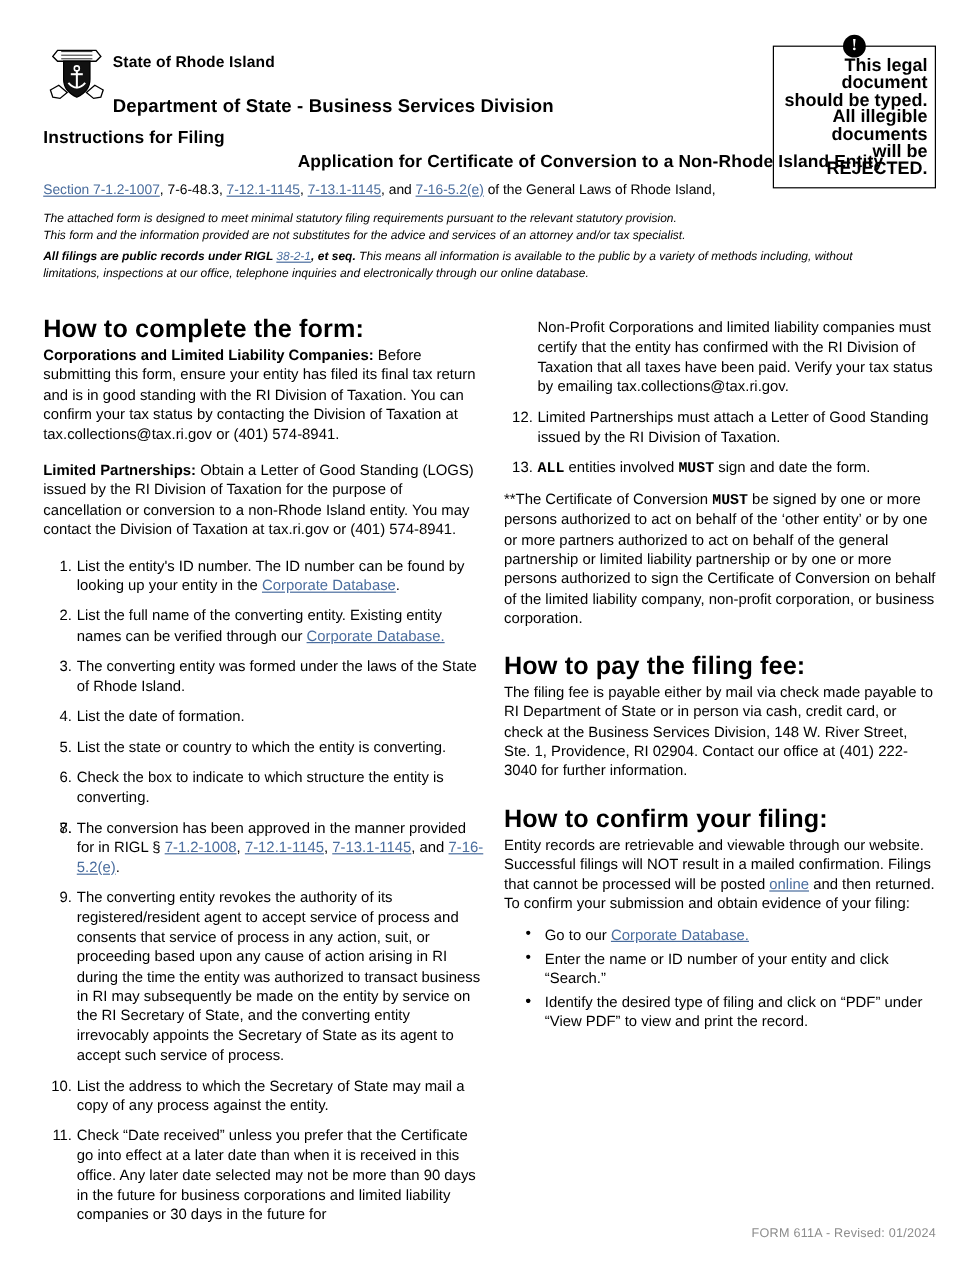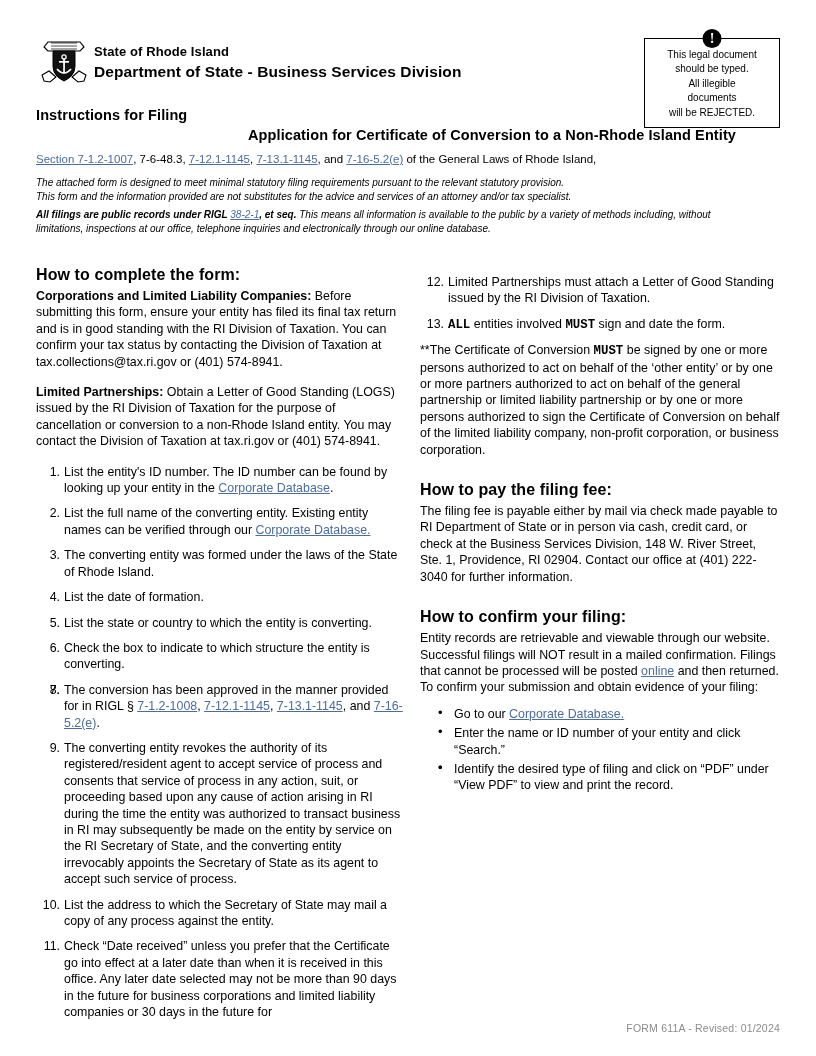--- a/index.html
+++ b/index.html
@@ -46,37 +46,37 @@
     font-size: 13px;
     font-weight: bold;
     line-height: 16px;
     letter-spacing: 0.1px;
   }
   .agency-line2 {
     font-size: 15.5px;
     font-weight: bold;
     line-height: 21px;
     letter-spacing: 0.1px;
-    margin-top: 1px;
+    margin-top: 18px;
   }
 
   
   .warning-wrap {
     position: absolute;
     left: 644px;
     top: 38px;
     width: 136px;
   }
   .warning-box {
     border: 1.5px solid #000;
     background: #fff;
     padding: 9px 6px 7px 6px;
-    text-align: center;
-    font-size: 10px;
-    font-weight: normal;
+    text-align: right;
+    font-size: 15px;
+    font-weight: bold;
     line-height: 14.4px;
   }
   .warning-icon {
     position: absolute;
     left: 50%;
     top: -9px;
     transform: translateX(-50%);
     width: 19px;
     height: 19px;
     border-radius: 50%;
@@ -157,21 +157,21 @@
   .col-left {
     left: 36px;
     width: 368px;
   }
   .col-right {
     left: 420px;
     width: 360px;
   }
 
   h2.section-head {
-    font-size: 16px;
+    font-size: 21px;
     font-weight: bold;
     margin: 0 0 3px 0;
     line-height: 20px;
     letter-spacing: 0.1px;
   }
   h2.section-head.spaced { margin-top: 22px; }
 
   p.para {
     margin: 0 0 0 0;
     line-height: 16.4px;
@@ -346,20 +346,21 @@
         <span class="num">10.</span><span>List the address to which the Secretary of State may mail a copy of any process against the entity.</span>
       </li>
       <li>
         <span class="num">11.</span><span>Check “Date received” unless you prefer that the Certificate go into effect at a later date than when it is received in this office. Any later date selected may not be more than 90 days in the future for business corporations and limited liability companies or 30 days in the future for</span>
       </li>
     </ol>
   </div>
 
   <div class="col col-right">
 
+    <div class="cont-para">Non-Profit Corporations and limited liability companies must certify that the entity has confirmed with the RI Division of Taxation that all taxes have been paid. Verify your tax status by emailing tax.collections@tax.ri.gov.</div>
 
     <ol class="numlist cont">
       <li>
         <span class="num">12.</span><span>Limited Partnerships must attach a Letter of Good Standing issued by the RI Division of Taxation.</span>
       </li>
       <li>
         <span class="num">13.</span><span class="b">ALL</span><span> entities involved </span><span class="b">MUST</span><span> sign and date the form.</span>
       </li>
     </ol>
 

